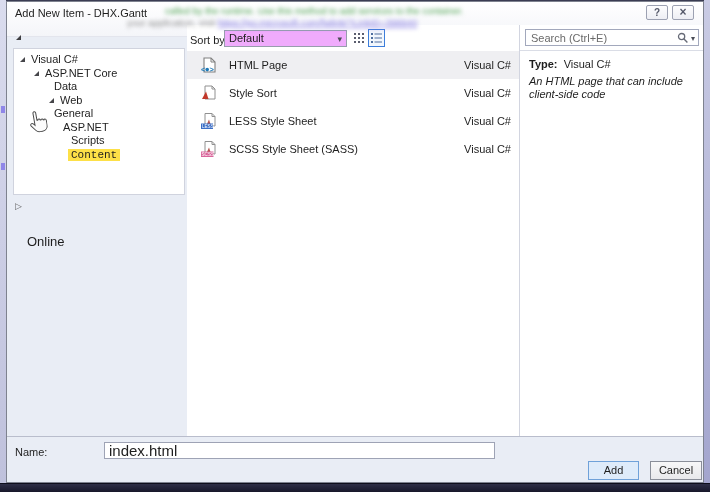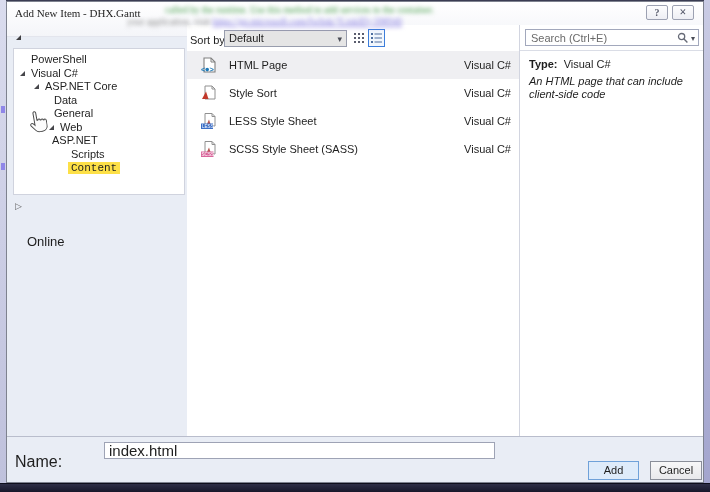--- a/index.html
+++ b/index.html
@@ -15,21 +15,21 @@
   .edge-bottom{ position:absolute; left:0; bottom:0; width:710px; height:9px;
                 background:linear-gradient(180deg,#2E2E46 0%,#17172A 100%); border-top:1px solid #0E0E1C; }
 
   
   .dialog { position:absolute; left:6px; top:1px; width:698px; height:482px;
             background:#E9EDF5; border:1px solid #7E828F; }
 
   
   .titlebar { position:absolute; left:0; top:0; right:0; height:35px;
               background:linear-gradient(180deg,#FFFFFF 0%,#F4F5F9 100%);
-              border-bottom:1px solid #E3E5ED; overflow:hidden;font-family:Liberation Serif, serif; }
+              border-bottom:1px solid #E3E5ED; overflow:hidden; }
   .title { position:absolute; left:8px; top:5px; font-size:11px; color:#1E1E1E; white-space:nowrap; z-index:3; }
   .blurline { position:absolute; white-space:nowrap; filter:blur(2px); font-size:9.5px; z-index:1; }
   .blur1 { left:158px; top:3px; color:#4AA04F; }
   .blur2 { left:120px; top:15px; color:#8A8A8A; }
   .blur2 .lnk { color:#8176E0; text-decoration:underline; }
   .winbtn { position:absolute; top:3px; width:22px; height:15px; border:1px solid #9CA1B2; border-radius:2px;
             background:linear-gradient(180deg,#FDFDFE 0%,#EDEEF4 100%);
             font-size:10px; font-weight:bold; color:#55596A; text-align:center; line-height:13px; z-index:4; cursor:default; }
   .btn-help  { right:35px; }
   .btn-close { right:9px; font-size:12px; line-height:12px; }
@@ -47,21 +47,21 @@
   .trow .exp { border-bottom-color:#46464A; }
   .tlabel.selected { background:#fde047; padding:0 3px; margin-left:-3px;font-family:Liberation Mono, monospace; }
 
   
   .hand { position:absolute; left:20px; top:108px; z-index:5; transform:rotate(-10deg); }
 
   
   .col-mid { position:absolute; left:180px; top:23px; width:332px; bottom:46px; background:#FFFFFF; }
   .sortbar { position:absolute; left:0; top:4px; width:100%; height:20px; }
   .sort-label { position:absolute; left:3px; top:5px; font-size:11px; color:#1E1E1E; }
-  .dropdown { position:absolute; left:37px; top:1px; width:123px; height:17px; background:#e5e5e5;
+  .dropdown { position:absolute; left:37px; top:1px; width:123px; height:17px; background:#f0abfc;
               border:1px solid #989DAD; font-size:11px; line-height:15px; padding-left:4px; color:#1E1E1E; cursor:default; }
   .dropdown .arrow { position:absolute; right:4px; top:1px; font-size:9px; color:#4A4D57; }
   .viewbtn { position:absolute; top:0px; width:17px; height:18px; display:flex; align-items:center; justify-content:center; }
   .vb-grid { left:163px; border:1px solid transparent; }
   .vb-list { left:181px; border:1px solid #3D7EDB; background:#F2F7FD; }
   .tpl-list { position:absolute; left:0; top:26px; right:0; }
   .tpl-row { display:flex; align-items:center; height:28px; padding-left:14px; }
   .tpl-row.selected { background:#EFEFF2; }
   .tpl-icon { width:16px; height:16px; margin-right:12px; flex:0 0 auto; }
   .tpl-name { flex:1; font-size:11px; color:#1E1E1E; }
@@ -77,21 +77,21 @@
   .searchbox input::placeholder { color:#6A6A6A; opacity:1; }
   .search-icons { position:absolute; right:3px; top:2px; display:flex; align-items:center; gap:2px; }
   .search-icons .arrow { font-size:8px; color:#4A4D57; }
   .divider-h { position:absolute; left:0; top:25px; right:0; height:1px; background:#DADDE6; }
   .type-line { position:absolute; left:9px; top:33px; font-size:11px; color:#1E1E1E; }
   .type-line b { font-weight:bold; }
   .descr { position:absolute; left:9px; top:50px; width:172px; font-size:11px; line-height:13px; color:#1E1E1E;font-style:italic; }
 
   
   .footer { position:absolute; left:0; right:0; bottom:0; height:46px; background:#E9EDF5; border-top:1px solid #B9BDCC; }
-  .name-label { position:absolute; left:8px; top:16px; font-size:16px; color:#1E1E1E; }
+  .name-label { position:absolute; left:8px; top:9px; font-size:11px; color:#1E1E1E; }
   .name-input { position:absolute; left:97px; top:5px; width:391px; height:17px; border:1px solid #9EA3B5;
                 background:#FFFFFF; font-family:"Liberation Sans", sans-serif; font-size:15px; color:#1E1E1E; padding:0 4px; outline:none; }
   .btn { position:absolute; top:24px; height:19px; font-size:11px; color:#1E1E1E; text-align:center; line-height:17px; cursor:default; }
   .btn-add    { left:581px; width:51px; background:#DEEBFA; border:1px solid #6FA1D9; }
   .btn-cancel { left:643px; width:52px; background:linear-gradient(180deg,#F7F7F8 0%,#E9E9EC 100%); border:1px solid #8A8E99; }
 </style>
 </head>
 <body>
 
 <div class="edge-left">
@@ -108,27 +108,26 @@
     <span class="blurline blur2"><span>your application, visit</span> <span class="lnk">https://go.microsoft.com/fwlink/?LinkID=398940</span></span>
     <span class="title">Add New Item - DHX.Gantt</span>
     <div class="winbtn btn-help"><span>?</span></div>
     <div class="winbtn btn-close"><span>×</span></div>
   </div>
 
   <i class="exp exp-installed"></i>
   <span class="sec-head head-installed">Installed</span>
 
   <div class="treebox">
-    <div class="trow" style="padding-left:17px"><span class="tlabel">PowerShell</span></div>
     <div class="trow" style="padding-left:17px"><i class="exp" style="left:6px;top:4px"></i><span class="tlabel">Visual C#</span></div>
     <div class="trow" style="padding-left:31px"><i class="exp" style="left:20px;top:4px"></i><span class="tlabel">ASP.NET Core</span></div>
     <div class="trow" style="padding-left:40px"><span class="tlabel">Data</span></div>
+    <div class="trow" style="padding-left:46px"><i class="exp" style="left:35px;top:4px"></i><span class="tlabel">Web</span></div>
     <div class="trow" style="padding-left:40px"><span class="tlabel">General</span></div>
-    <div class="trow" style="padding-left:46px"><i class="exp" style="left:35px;top:4px"></i><span class="tlabel">Web</span></div>
-    <div class="trow" style="padding-left:38px"><span class="tlabel">ASP.NET</span></div>
+    <div class="trow" style="padding-left:49px"><span class="tlabel">ASP.NET</span></div>
     <div class="trow" style="padding-left:57px"><span class="tlabel">Scripts</span></div>
     <div class="trow" style="padding-left:57px"><span class="tlabel selected">Content</span></div>
   </div>
 
   <span class="col-arrow">▷</span>
   <span class="sec-head head-online">Online</span>
 
   <svg class="hand" width="20" height="24" viewBox="0 0 24 28">
     <path d="M9 3 C9 1.9 9.9 1.2 10.7 1.2 C11.5 1.2 12.3 1.9 12.3 3 L12.3 12 L13.2 12.2 C13.3 11.4 14 10.8 14.9 10.9 C15.6 11 16.1 11.5 16.2 12.2 L17 12.4 C17.2 11.7 17.9 11.2 18.7 11.4 C19.4 11.5 19.9 12.1 19.9 12.8 L20.6 13 C20.9 12.4 21.5 12 22.2 12.2 C23 12.4 23.4 13 23.4 13.8 L23.4 19 C23.4 23 20.8 26 16.8 26 L13.5 26 C11.5 26 10 25.1 8.8 23.5 L4.3 17.7 C3.6 16.8 3.8 15.7 4.6 15.1 C5.4 14.5 6.5 14.6 7.2 15.4 L9 17.4 Z" fill="#FCFCFC" stroke="#4A4A4A" stroke-width="1.2"></path>
   </svg>

